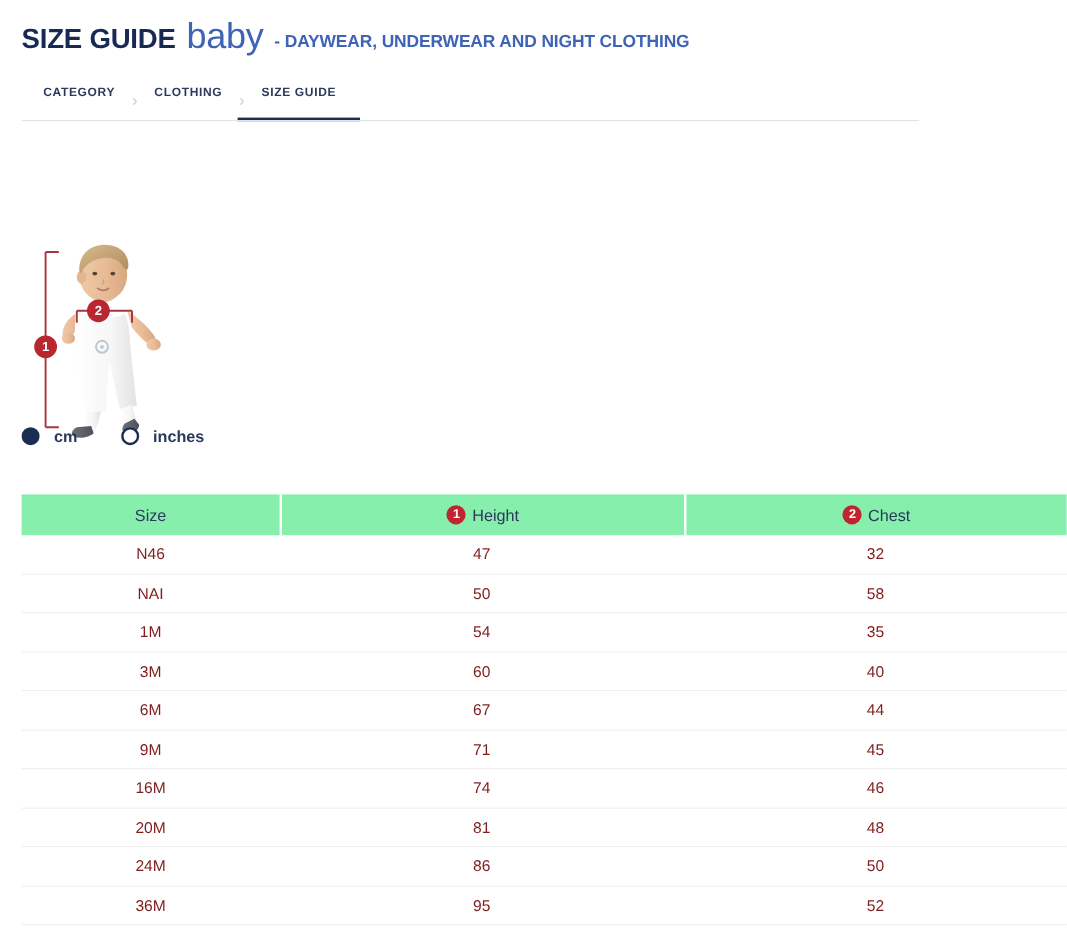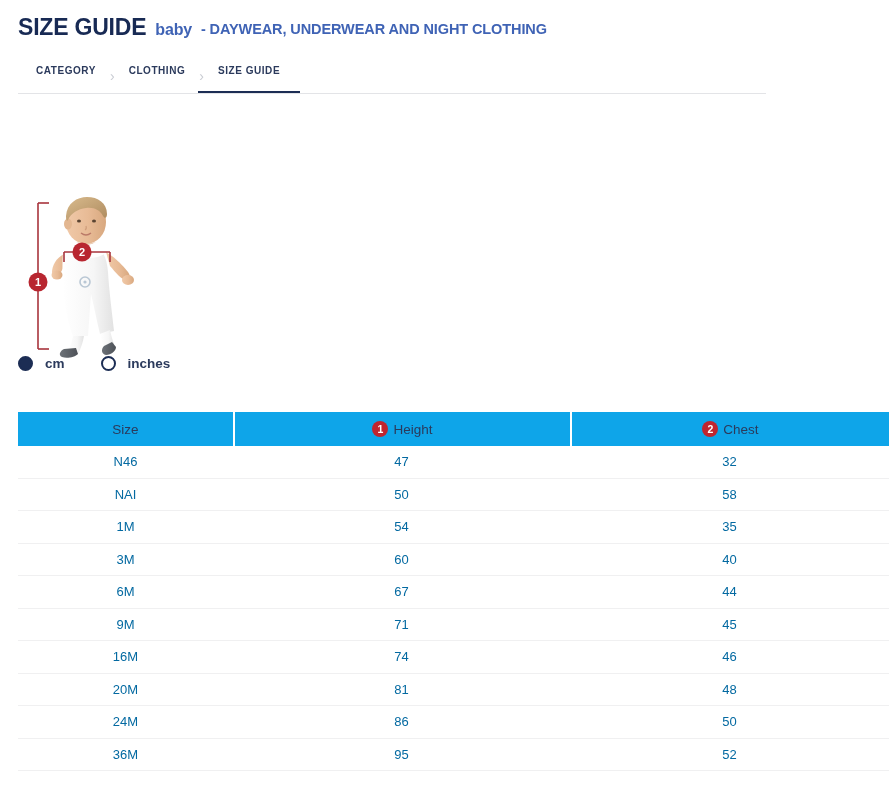--- a/index.html
+++ b/index.html
@@ -16,21 +16,21 @@
   .header { padding: 14px 0 0 18px; }
   .title-line {
     display: flex; align-items: baseline; gap: 0;
     white-space: nowrap;
   }
   .title-main {
     font-size: 23px; font-weight: bold; color: #182a54;
     letter-spacing: -0.2px; font-stretch: condensed;
   }
   .title-baby {
-    font-size: 16px; font-weight: bold; color: #3f63b5;
+    font-size: 30px; font-weight: normal; color: #3f63b5;
     margin-left: 9px; letter-spacing: -0.2px;
   }
   .title-sub {
     font-size: 14.5px; font-weight: bold; color: #3f63b5;
     margin-left: 9px; letter-spacing: -0.1px; position: relative; top: -1px;
   }
 
   
   .tabs {
     position: relative;
@@ -78,21 +78,21 @@
   .radio.checked { background: #1c2d54; }
   .radio-label {
     font-size: 13.5px; font-weight: bold; color: #2b3a5c;
     margin-left: 12px;
   }
   .radio-group + .radio-group { margin-left: 36px; }
 
   
   .table { position: absolute; left: 18px; top: 412px; width: 871px; }
   .thead {
-    display: flex; background: #0ea5e9; height: 34px; align-items: center;
+    display: flex; background: #86efac; height: 34px; align-items: center;
   }
   .thead .th {
     font-size: 13.5px; color: #2b3a5c; text-align: center;
     display: flex; align-items: center; justify-content: center; gap: 5px;
     height: 34px;
   }
   .col-size { width: 215px; }
   .col-height { width: 337px; }
   .col-chest { width: 319px; }
   .th.col-height, .th.col-chest { border-left: 2px solid #ffffff; }
@@ -103,21 +103,21 @@
     background: #c0252f; color: #fff;
     font-size: 10.5px; font-weight: bold; line-height: 1;
   }
 
   .tbody { display: block; }
   .trow {
     display: flex; height: 32.5px; align-items: center;
     border-bottom: 1px solid #f0f0f1;
   }
   .trow .td {
-    font-size: 13px; color: #0369a1; text-align: center;
+    font-size: 13px; color: #7f1d1d; text-align: center;
   }
 </style>
 </head>
 <body>
 
 <div class="page">
 
   <div class="header">
     <div class="title-line">
       <span class="title-main">SIZE GUIDE</span>

